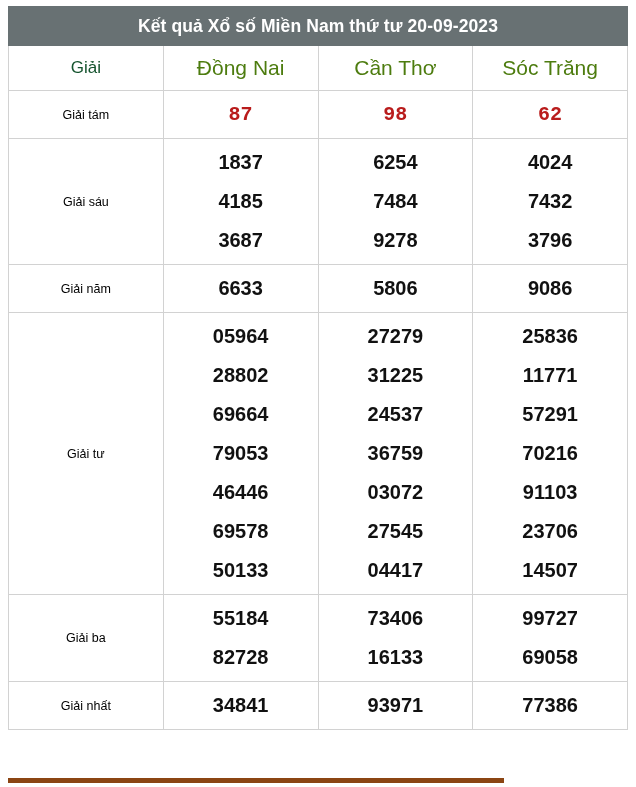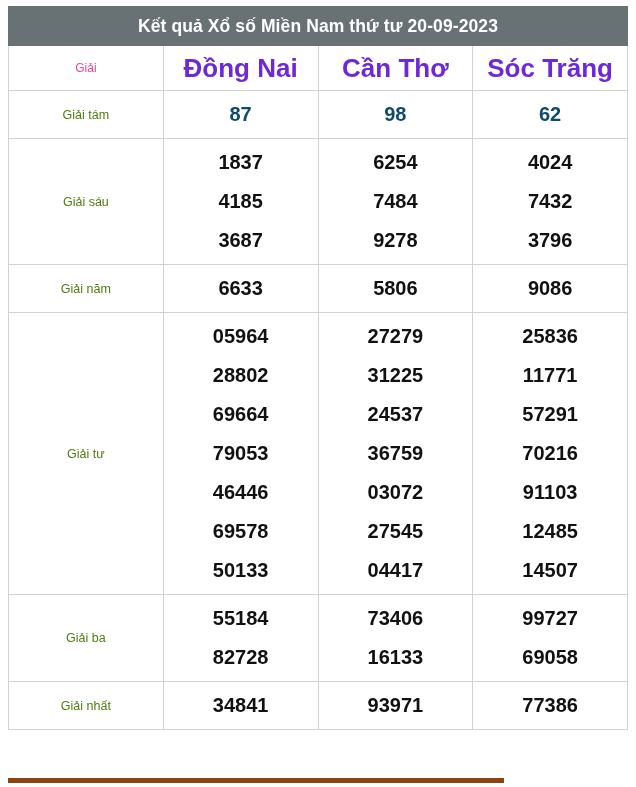--- a/index.html
+++ b/index.html
@@ -43,53 +43,54 @@
     font-size: 17.5px;
     font-weight: bold;
     height: 38px;
     letter-spacing: 0.1px;
   }
   
   tr.province-row td {
     height: 44px;
   }
   td.prize-col-head {
-    font-size: 12px;
+    font-size: 17px;
     font-weight: normal;
-    color: #ec4899;
+    color: #14532d;
     width: 65px;
   }
   td.province-name {
-    font-size: 26px;
-    font-weight: bold;
-    color: #6d28d9;
+    font-size: 21px;
+    font-weight: normal;
+    color: #4d7c0f;
     width: 185px;
   }
   
   td.prize-label {
     font-size: 12.5px;
-    color: #4d7c0f;
+    color: #000000;
     font-weight: normal;
     width: 65px;
   }
   
   td.nums {
     font-size: 20px;
     font-weight: bold;
     color: #111111;
     line-height: 39px;
     padding: 4px 0;
   }
   td.nums .num-line {
     display: block;
     height: 39px;
     line-height: 39px;
   }
   td.nums.red {
-    color: #0c4a6e;
+    color: #b91c1c;
+    font-family: Liberation Mono, monospace;
   }
   tr.r-tam td.nums,
   tr.r-bay td.nums,
   tr.r-nam td.nums,
   tr.r-nhi td.nums,
   tr.r-nhat td.nums,
   tr.r-db td.nums {
     height: 39px;
   }
   .bottom-bar {
@@ -177,21 +178,21 @@
             <span class="num-line">03072</span>
             <span class="num-line">27545</span>
             <span class="num-line">04417</span>
           </td>
           <td class="nums">
             <span class="num-line">25836</span>
             <span class="num-line">11771</span>
             <span class="num-line">57291</span>
             <span class="num-line">70216</span>
             <span class="num-line">91103</span>
-            <span class="num-line">12485</span>
+            <span class="num-line">23706</span>
             <span class="num-line">14507</span>
           </td>
         </tr>
         <tr class="r-ba">
           <td class="prize-label">Giải ba</td>
           <td class="nums">
             <span class="num-line">55184</span>
             <span class="num-line">82728</span>
           </td>
           <td class="nums">

